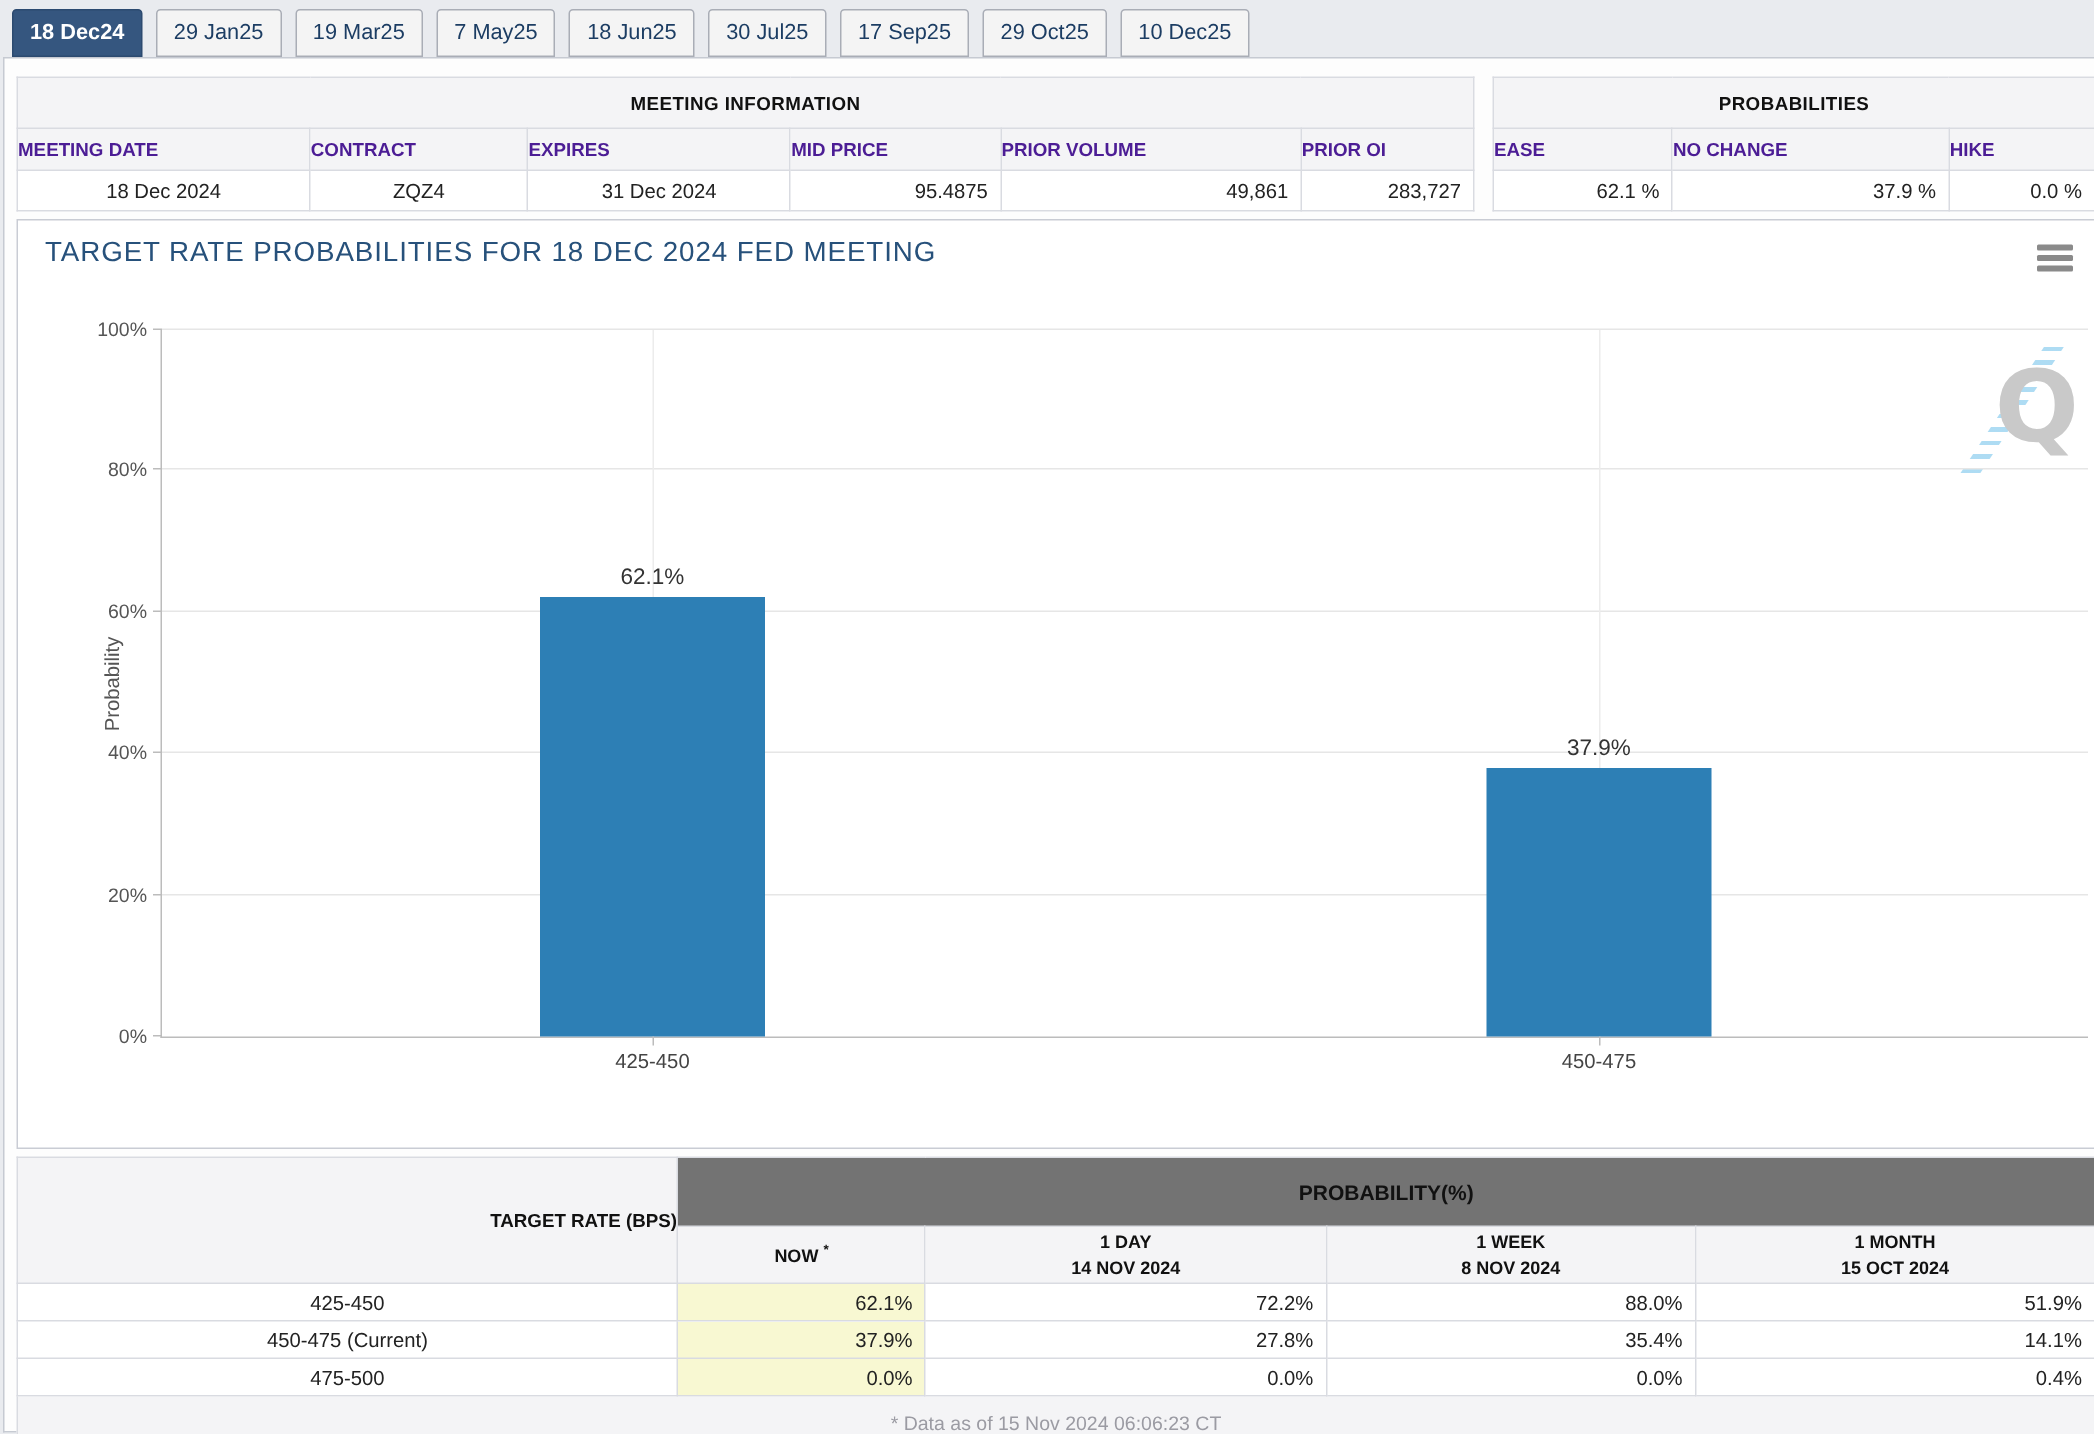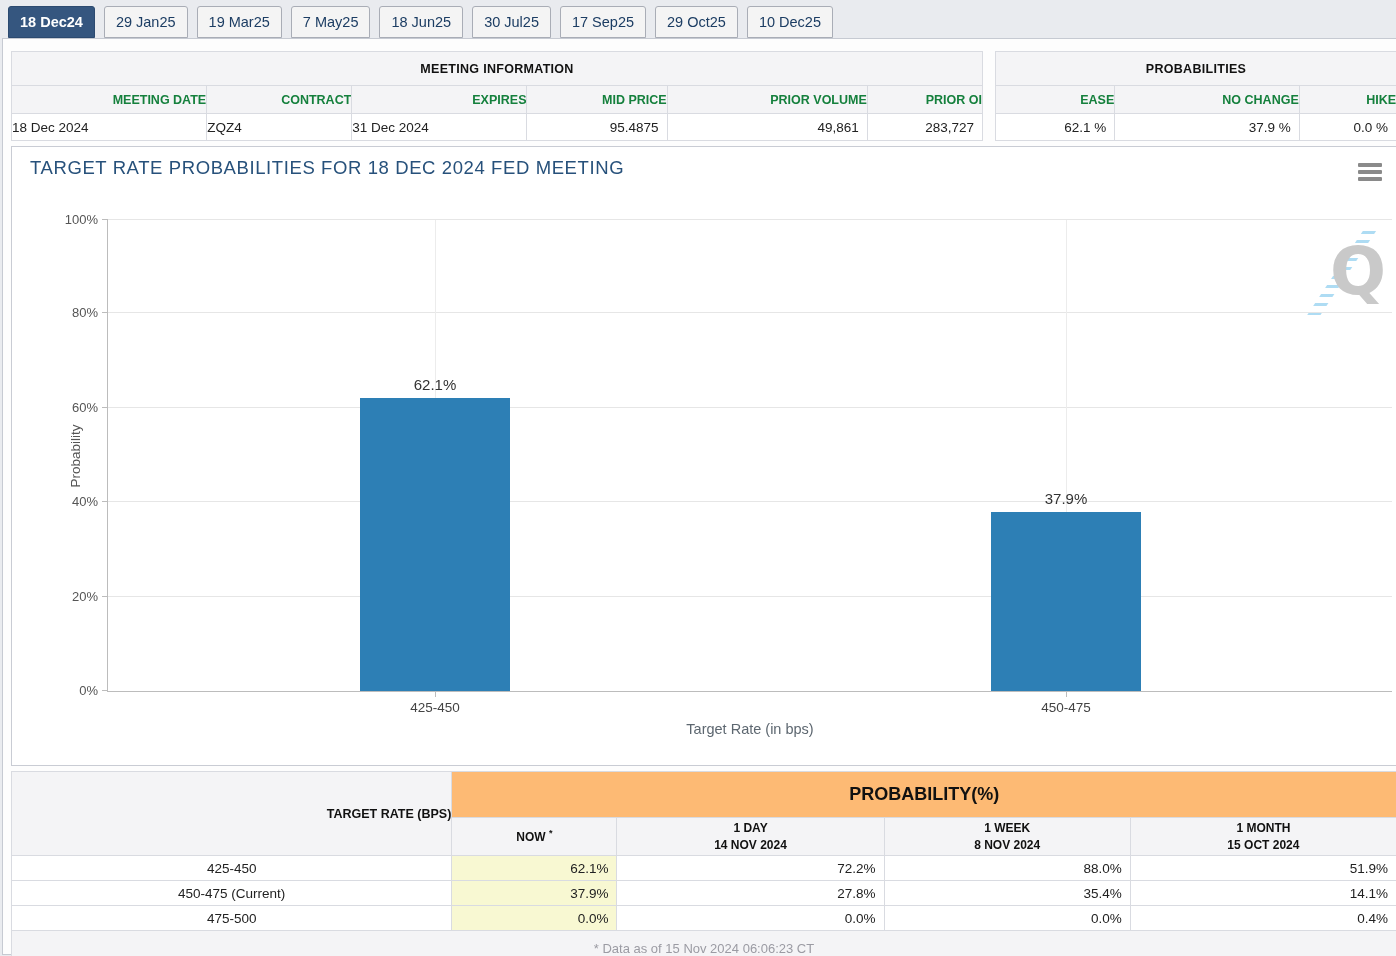--- a/index.html
+++ b/index.html
@@ -14,22 +14,22 @@
 
   
   .content { position:absolute; top:38px; left:2px; width:1394px; height:917px;
              background:#fdfdfd; border:1px solid #c6cad2; border-right:none; }
 
   
   table { border-collapse:collapse; table-layout:fixed; background:#fff; }
   .info-table { position:absolute; border:1px solid #c2c6ce; }
   .info-table th, .info-table td { border:1px solid #d9dbe1; overflow:hidden; white-space:nowrap; }
   .tbl-title { background:#f4f4f6; font-size:12.5px; font-weight:bold; color:#111; text-align:center; height:34px; letter-spacing:0.3px; }
-  .col-head { background:#f4f4f6; font-size:12.5px; font-weight:bold; color:#15803d; text-align:right; height:28px; }
-  .cell { font-size:13.5px; color:#222; height:27px; text-align:left; }
+  .col-head { background:#f4f4f6; font-size:12.5px; font-weight:bold; color:#4c1d95; text-align:left; height:28px; }
+  .cell { font-size:13.5px; color:#222; height:27px; text-align:center; }
   .cell.num { text-align:right; padding-right:8px; }
   #meeting-table { left:8px; top:12px; width:972px; }
   #prob-table { left:992px; top:12px; width:402px; }
 
   
   .chart-panel { position:absolute; left:8px; top:107px; width:1386px; height:620px;
                  background:#ffffff; border:1px solid #c9ccd4; }
   .chart-title { position:absolute; left:18px; top:10px; font-size:18.5px; color:#27517b; letter-spacing:0.6px; }
   .chart-subtitle { position:absolute; left:0; right:0; top:39px; text-align:center; font-size:15px; color:#3d5c82; }
   .menu-icon { position:absolute; right:14px; top:16px; width:24px; height:18px; cursor:pointer;
@@ -54,21 +54,21 @@
   .watermark { position:absolute; right:6px; top:84px; width:88px; height:86px; }
   .watermark .q { position:absolute; right:4px; top:8px; font-size:66px; font-weight:bold;
                   color:#c9c9c9; font-family:"DejaVu Sans", sans-serif; line-height:1; }
   .watermark .dashes { position:absolute; left:0; top:0; width:78px; height:86px;
         background:repeating-linear-gradient(to bottom, #a5d8f2 0 3px, transparent 3px 9px);
         clip-path:polygon(78% 0, 95% 0, 22% 100%, 5% 100%); opacity:0.9; }
 
   
   .bottom-table { position:absolute; left:8px; top:732px; width:1386px; border:1px solid #c2c6ce; }
   .bottom-table th, .bottom-table td { border:1px solid #d9dbe1; overflow:hidden; white-space:nowrap; }
-  .bt-group { background:#fdba74; font-size:18px; font-weight:bold; color:#111; height:46px; }
+  .bt-group { background:#737373; font-size:14px; font-weight:bold; color:#111; height:46px; }
   .bt-rate-head { background:#f4f4f6; font-size:12.5px; font-weight:bold; color:#111; text-align:right; }
   .bt-sub { background:#f4f4f6; font-size:12px; font-weight:bold; color:#111; text-align:center; height:38px; line-height:1.35; }
   .bt-sub sup { font-size:9px; }
   .bt-cell { font-size:13.5px; color:#222; height:25px; text-align:center; }
   .bt-val { text-align:right; padding-right:8px; }
   .bt-now { background:#f8f8d2; }
   .bt-foot { background:#f4f4f6; height:35px; text-align:center; font-size:13px; color:#9b9ba3; }
 </style>
 </head>
 <body>
@@ -175,21 +175,20 @@
         <div class="ytick" style="bottom:378px"></div>
         <div class="ytick" style="bottom:471px"></div>
         <div class="ytick-label" style="bottom:-7px">0%</div>
         <div class="ytick-label" style="bottom:87px">20%</div>
         <div class="ytick-label" style="bottom:182px">40%</div>
         <div class="ytick-label" style="bottom:276px">60%</div>
         <div class="ytick-label" style="bottom:371px">80%</div>
         <div class="ytick-label" style="bottom:464px">100%</div>
 
         <div class="ylabel">Probability</div>
-        <div class="xlabel">Target Rate (in bps)</div>
 
         <div class="bar-group" style="left:252px">
           <div class="bar-value">62.1%</div>
           <div class="bar" style="height: 293px; background: rgb(45, 127, 181);"></div>
         </div>
         <div class="bar-group" style="left:883px">
           <div class="bar-value">37.9%</div>
           <div class="bar" style="height: 179px; background: rgb(45, 127, 181);"></div>
         </div>
 

